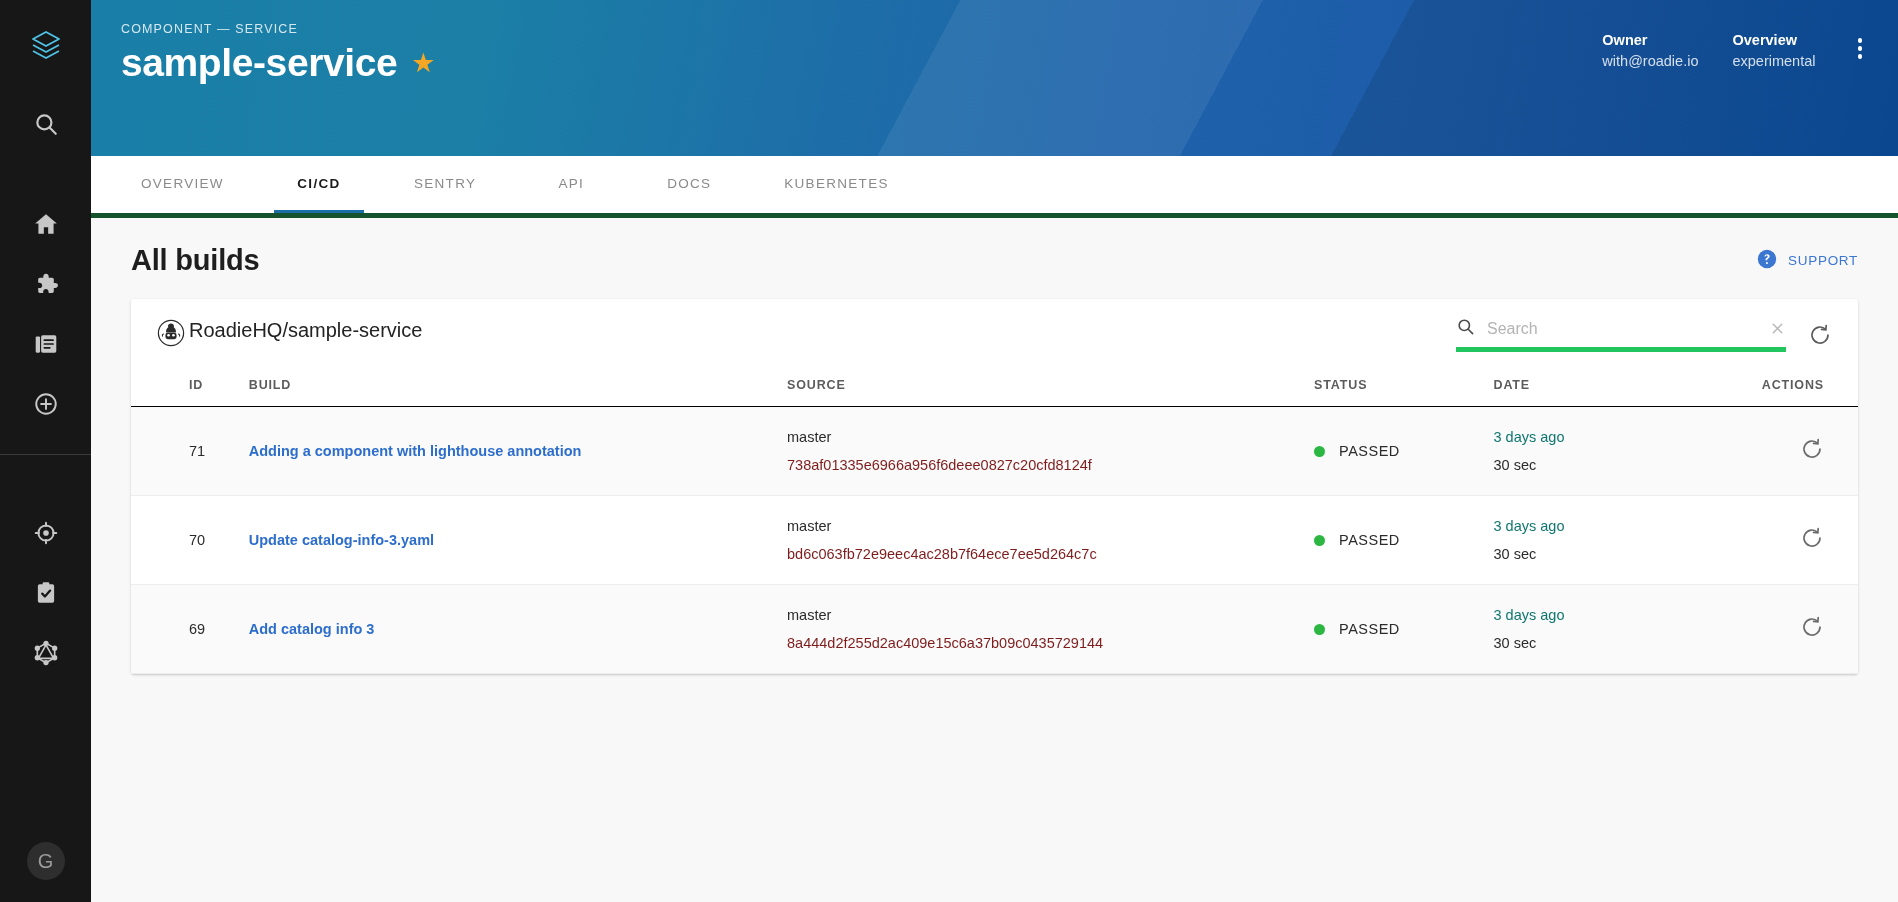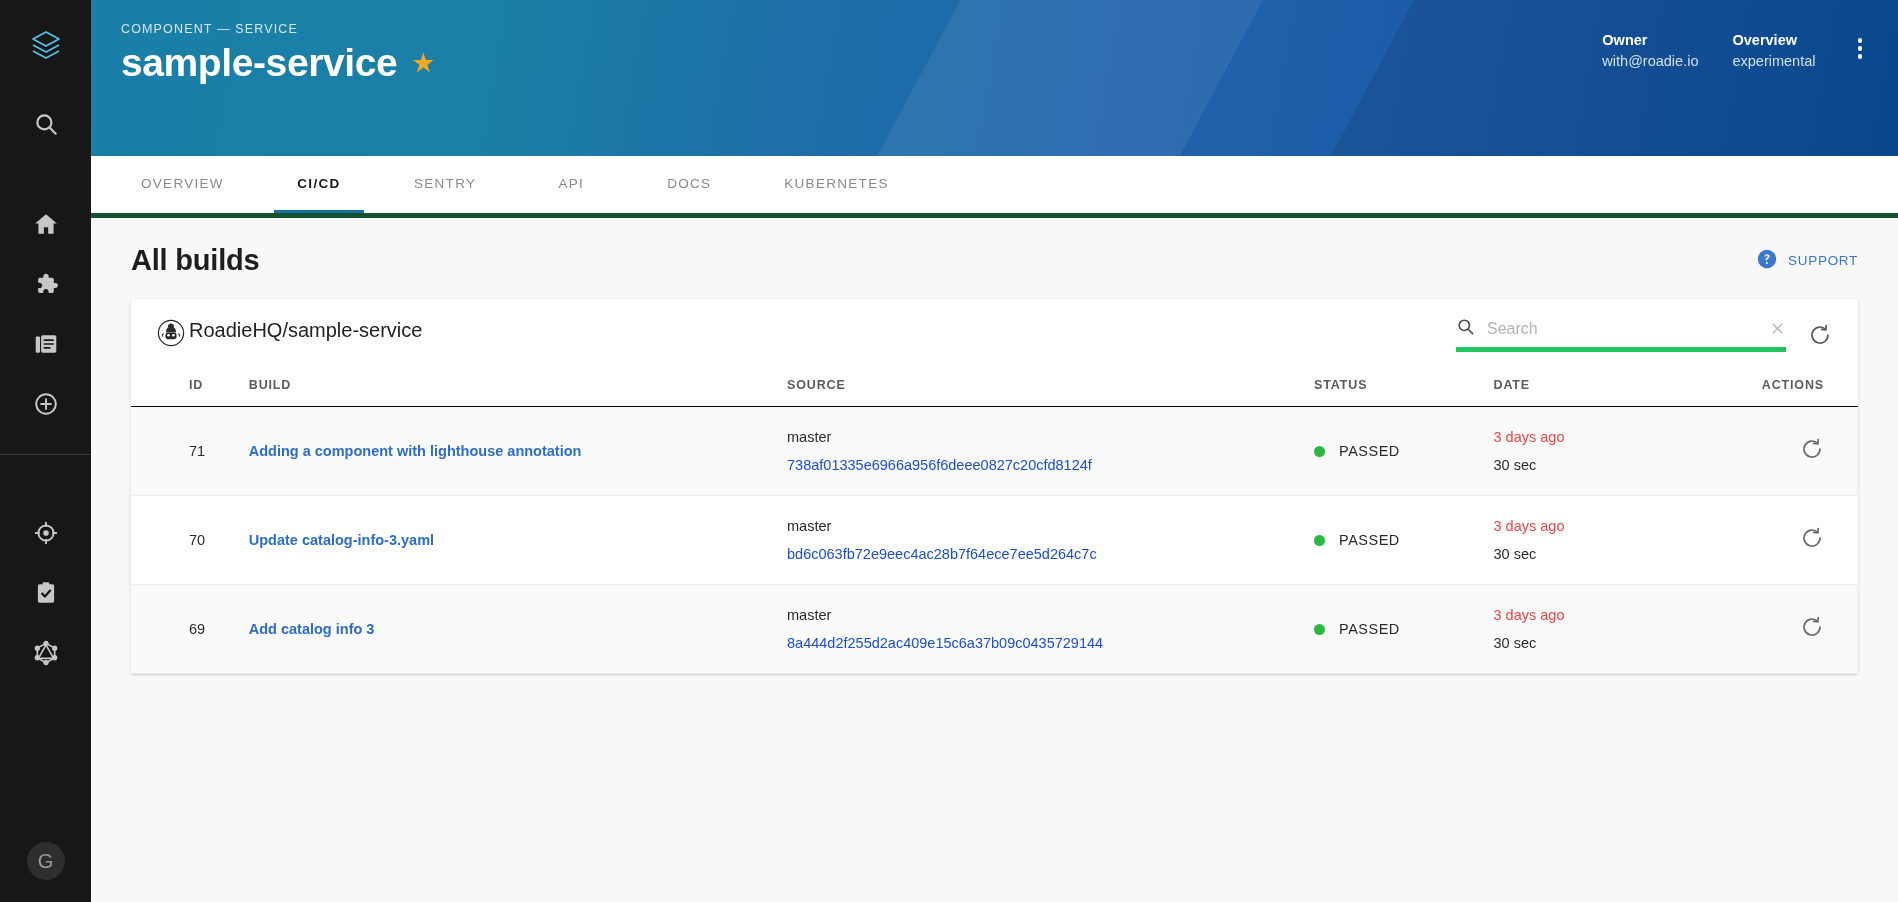--- a/index.html
+++ b/index.html
@@ -139,25 +139,25 @@
   .col-build { width: 480px; }
   .col-source { width: 470px; margin-left: 20px; }
   .col-status { width: 160px; }
   .col-date { width: 175px; }
   .col-actions { width: 150px; text-align: right; padding-right: 34px !important; }
   .cell-id { font-size: 14.5px; color: #2b2b2b; }
   .build-link {
     color: #2d6ecc; font-size: 14.5px; font-weight: 700; text-decoration: none; cursor: pointer;
   }
   .src-branch { font-size: 14.5px; color: #2b2b2b; margin-bottom: 12px; }
-  .src-hash { font-size: 14.5px; color: #1d4ed8; }
+  .src-hash { font-size: 14.5px; color: #7f1d1d; }
   .status-cell { display: flex; align-items: center; gap: 14px; }
   .dot { width: 11px; height: 11px; border-radius: 50%; background: #2cb742; flex: 0 0 11px; }
   .status-text { font-size: 14.5px; color: #2b2b2b; letter-spacing: 0.5px; }
-  .date-main { font-size: 14.5px; color: #ef4444; margin-bottom: 12px; }
+  .date-main { font-size: 14.5px; color: #0f766e; margin-bottom: 12px; }
   .date-sub { font-size: 14.5px; color: #2b2b2b; }
 </style>
 </head>
 <body>
 
 <div class="app">
 
   <nav class="sidebar">
     <div class="sb-logo">
       <svg width="40" height="40" viewBox="0 0 40 40">

